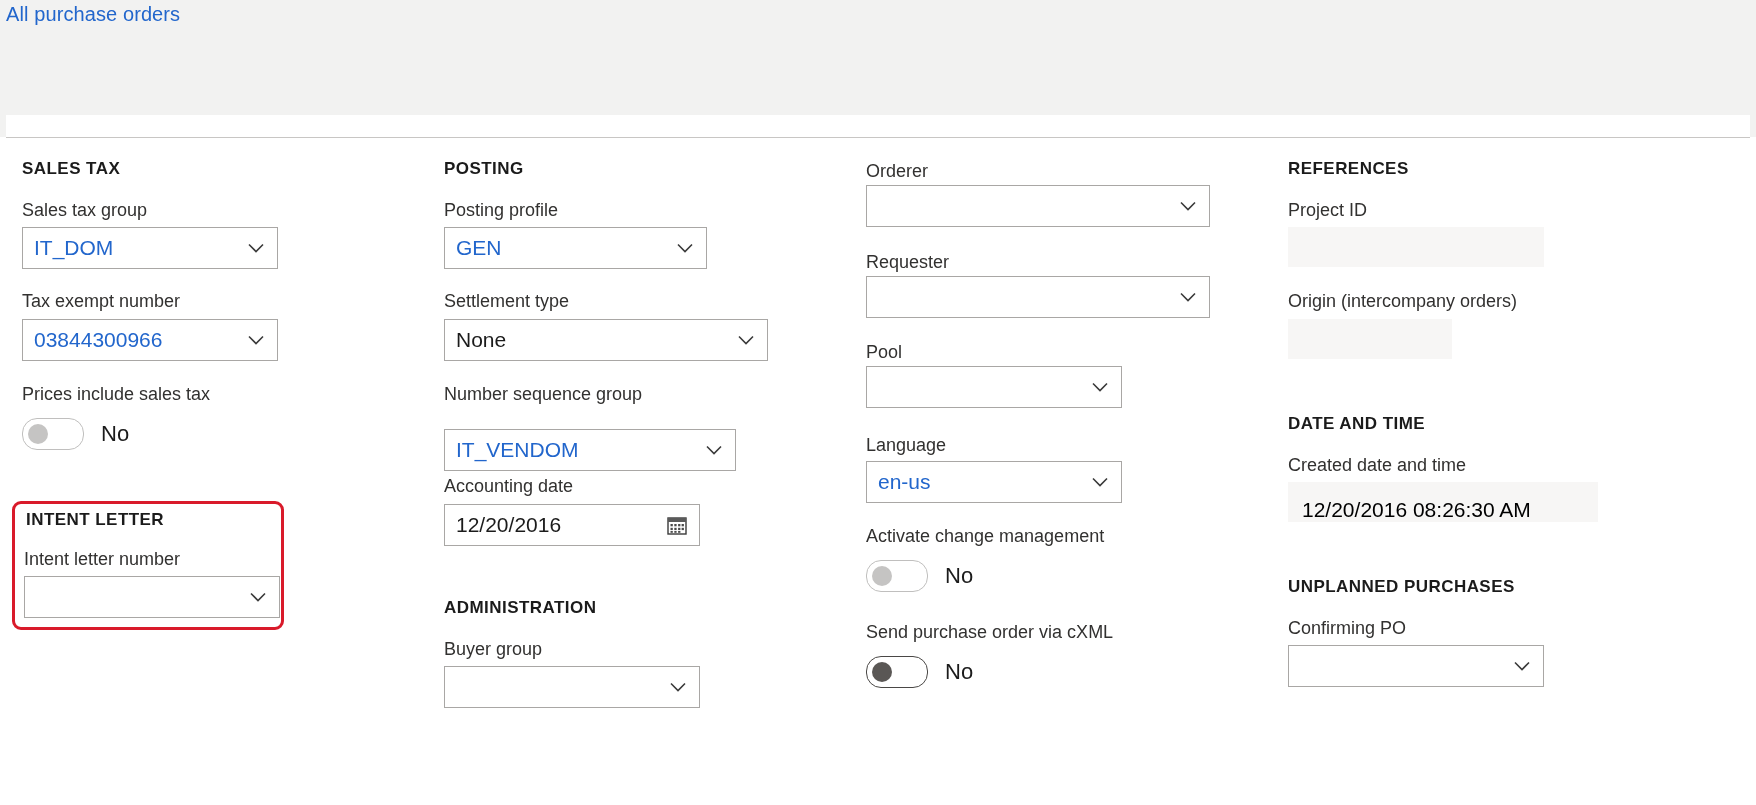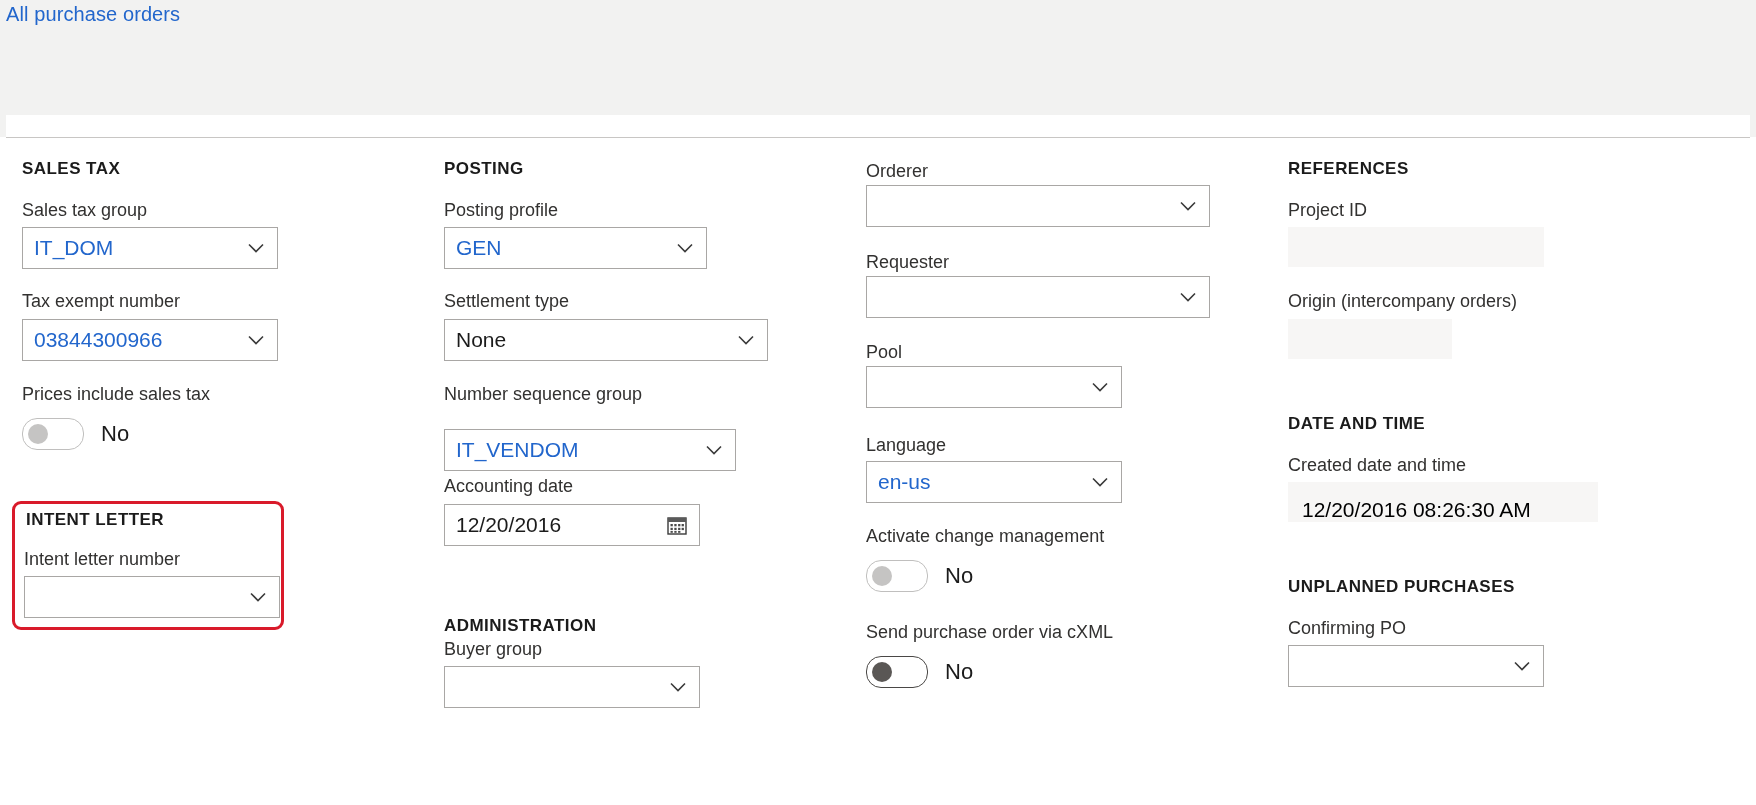--- a/index.html
+++ b/index.html
@@ -344,21 +344,21 @@
             <rect x="12.1" y="13.8" width="2.3" height="2.3"></rect>
             <rect x="15.6" y="13.8" width="2.3" height="2.3"></rect>
             <rect x="4.5" y="17" width="2.3" height="1.8"></rect>
             <rect x="8.3" y="17" width="2.3" height="1.8"></rect>
             <rect x="12.1" y="17" width="2.3" height="1.8"></rect>
           </g>
         </svg>
       </span>
     </div>
 
-    <div class="section-title" style="position:absolute;left:0;top:479px;">ADMINISTRATION</div>
+    <div class="section-title" style="position:absolute;left:0;top:461px;">ADMINISTRATION</div>
 
     <div class="field-label dark" style="position:absolute;left:0;top:501px;">Buyer group</div>
     <div class="input" style="position:absolute;left:0;top:529px;width:256px;">
       <span class="val"></span>
       <span class="chev">
         <svg viewBox="0 0 22 22">
             <path d="M4 7.5 L11 14.5 L18 7.5" fill="none" stroke="#3a3a3a" stroke-width="1.6"></path>
           </svg>
       </span>
     </div>

